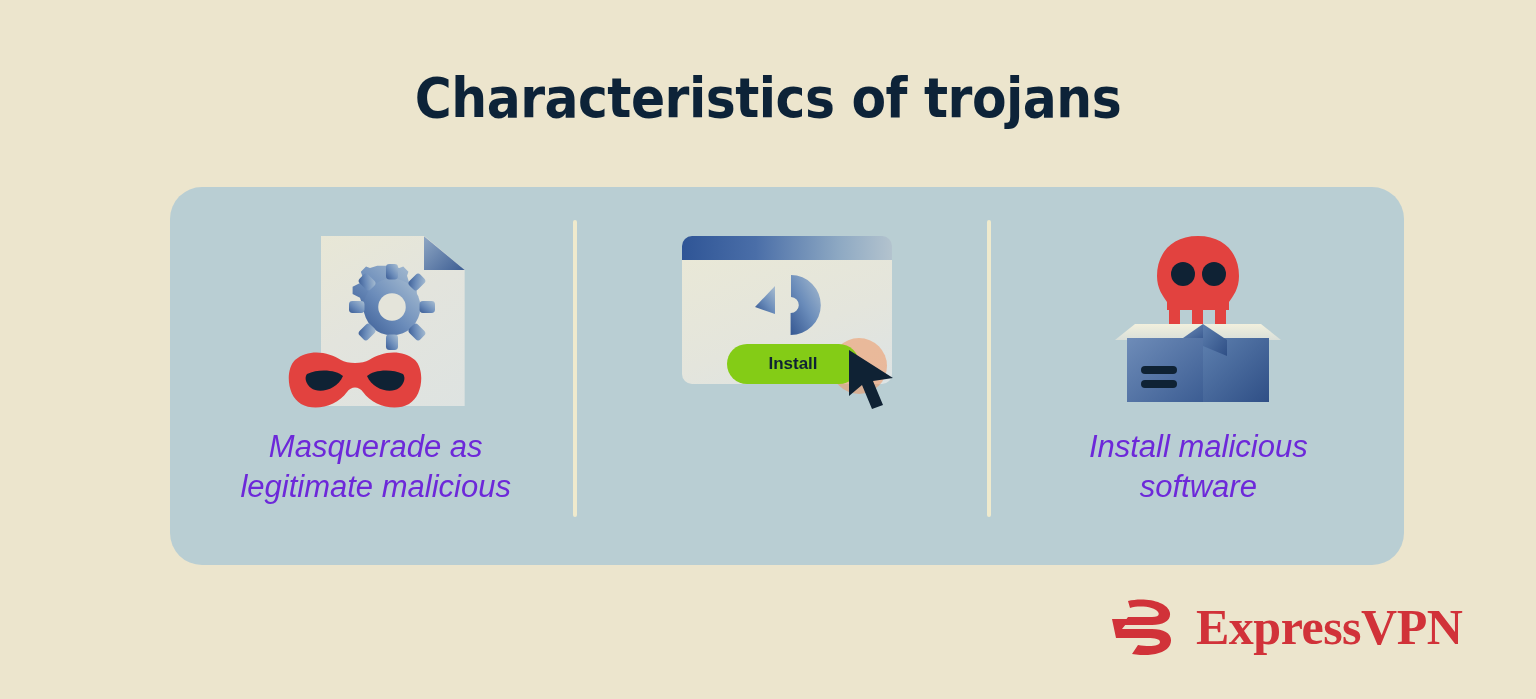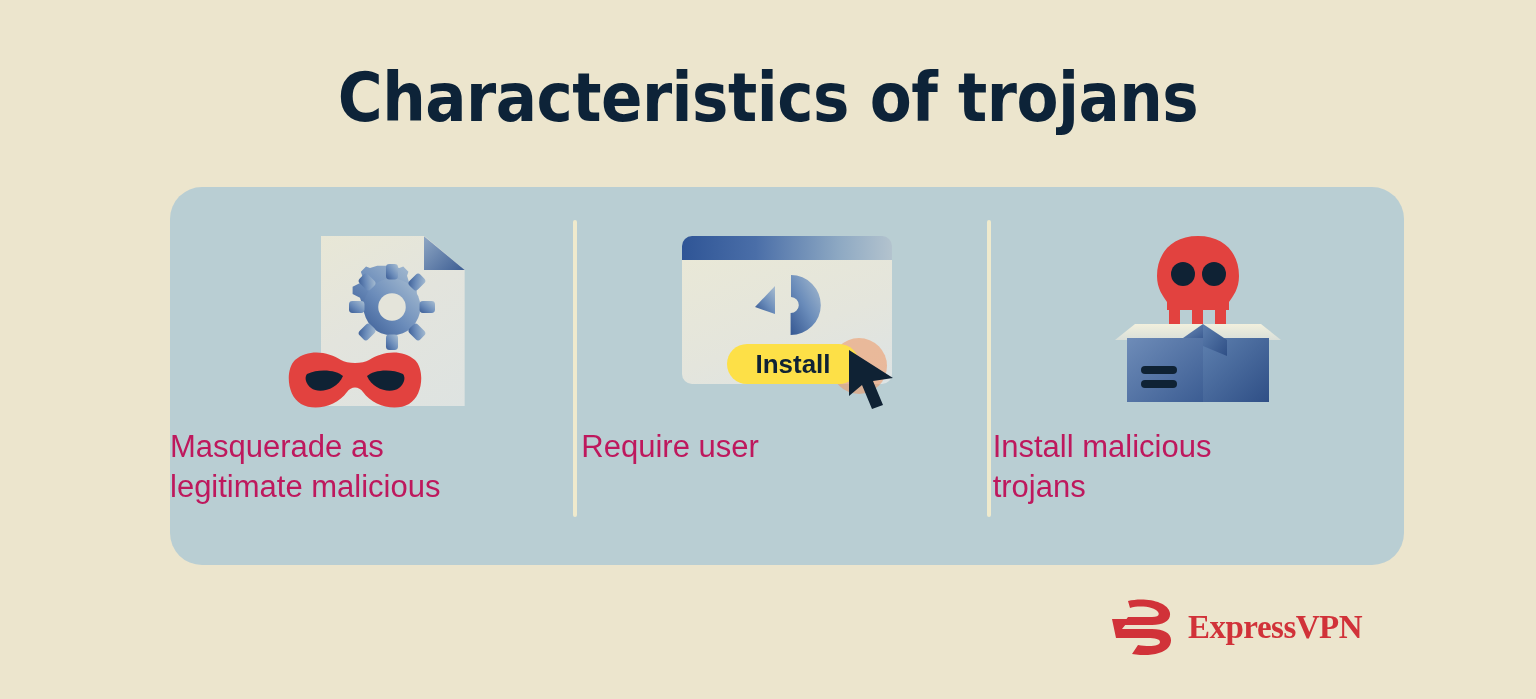--- a/index.html
+++ b/index.html
@@ -15,21 +15,21 @@
     position: relative;
   }
 
   
   .title {
     position: absolute;
     left: 0;
     top: 55px;
     width: 1536px;
     text-align: center;
-    font-size: 68px;
+    font-size: 56px;
     line-height: 86px;
     font-weight: 700;
     color: #0d2338;
     letter-spacing: -0.5px;
     font-family: "DejaVu Sans", "Liberation Sans", sans-serif;
     font-stretch: condensed;
   }
 
   
   .panel {
@@ -71,25 +71,26 @@
     position: relative;
     height: 200px;
     width: 100%;
     margin-top: 33px;
   }
 
   .caption {
     position: absolute;
     top: 240px;
     width: 100%;
-    text-align: left;
+    text-align: center;
     font-size: 31px;
     line-height: 40px;
-    color: #be185d;
+    color: #6d28d9;
     font-family: "Liberation Sans", sans-serif;
+    font-style: italic;
   }
 
   
   .doc {
     position: absolute;
     left: 50%;
     margin-left: -55px;
     top: 16px;
     width: 144px;
     height: 170px;
@@ -152,25 +153,25 @@
     height: 70px;
   }
   .install-btn {
     position: absolute;
     left: 50%;
     margin-left: -60px;
     top: 124px;
     width: 132px;
     height: 40px;
     border-radius: 20px;
-    background: #fde047;
+    background: #84cc16;
     display: flex;
     align-items: center;
     justify-content: center;
-    font-size: 26px;
+    font-size: 17px;
     font-weight: 700;
     color: #0f2235;
     font-family: "Liberation Sans", sans-serif;
   }
   .ripple {
     position: absolute;
     left: 50%;
     margin-left: 44px;
     top: 118px;
     width: 56px;
@@ -220,23 +221,23 @@
     height: 62px;
     display: flex;
     align-items: center;
   }
   .brand-mark {
     width: 66px;
     height: 56px;
     flex: 0 0 auto;
   }
   .brand-text {
-    margin-left: 14px;
+    margin-left: 22px;
     font-family: "Liberation Serif", "DejaVu Serif", serif;
-    font-size: 33px;
+    font-size: 50px;
     line-height: 50px;
     font-weight: 700;
     color: #d13239;
     letter-spacing: -0.5px;
   }
 </style>
 </head>
 <body>
 
 <div class="title">Characteristics of trojans</div>
@@ -321,21 +322,20 @@
             </svg>
           </div>
         </div>
         <div class="ripple"></div>
         <div class="install-btn">Install</div>
         <svg class="cursor" viewBox="0 0 52 62">
           <path fill="#0f2234" d="M4 2 L48 30 L28 33 L38 57 L27 61 L17 37 L4 48 Z"></path>
         </svg>
       </div>
       <div class="caption">
-        <div>Require user</div>
       </div>
     </div>
 
     <div class="col">
       <div class="icon-wrap">
         <div class="boxwrap">
           <svg class="skull" viewBox="0 0 94 96">
             <path fill="#e2423f" d="M47 2 C20 2, 6 20, 6 42 C6 55, 12 62, 16 68 L16 76 L78 76 L78 68 C82 62, 88 55, 88 42 C88 20, 74 2, 47 2 Z"></path>
             <rect x="18" y="72" width="11" height="20" fill="#e2423f"></rect>
             <rect x="41" y="72" width="11" height="20" fill="#e2423f"></rect>
@@ -364,21 +364,21 @@
             <path fill="url(#boxRight)" d="M88 22 L154 22 L154 86 L88 86 Z"></path>
             <path fill="url(#boxLeft)" d="M68 22 L88 8 L88 22 Z"></path>
             <path fill="url(#boxRight)" d="M88 8 L112 24 L112 40 L88 30 Z"></path>
             <rect x="26" y="50" width="36" height="8" rx="4" fill="#0f2234"></rect>
             <rect x="26" y="64" width="36" height="8" rx="4" fill="#0f2234"></rect>
           </svg>
         </div>
       </div>
       <div class="caption">
         <div>Install malicious</div>
-        <div>trojans</div>
+        <div>software</div>
       </div>
     </div>
 
   </div>
 </div>
 
 <div class="brand">
   <svg class="brand-mark" viewBox="0 0 66 56">
     <path fill="#d13239" d="M20 2 C36 -2, 60 2, 62 14 C63 22, 55 26, 44 26 L14 26 L20 18 L44 18 C50 18, 52 16, 50 13 C47 8, 32 6, 22 9 Z"></path>
     <path fill="#d13239" d="M4 20 L22 20 L14 30 L44 30 C58 30, 66 36, 62 46 C58 55, 40 58, 24 55 L30 46 C42 48, 52 47, 52 43 C52 40, 47 39, 40 39 L8 39 Z"></path>

